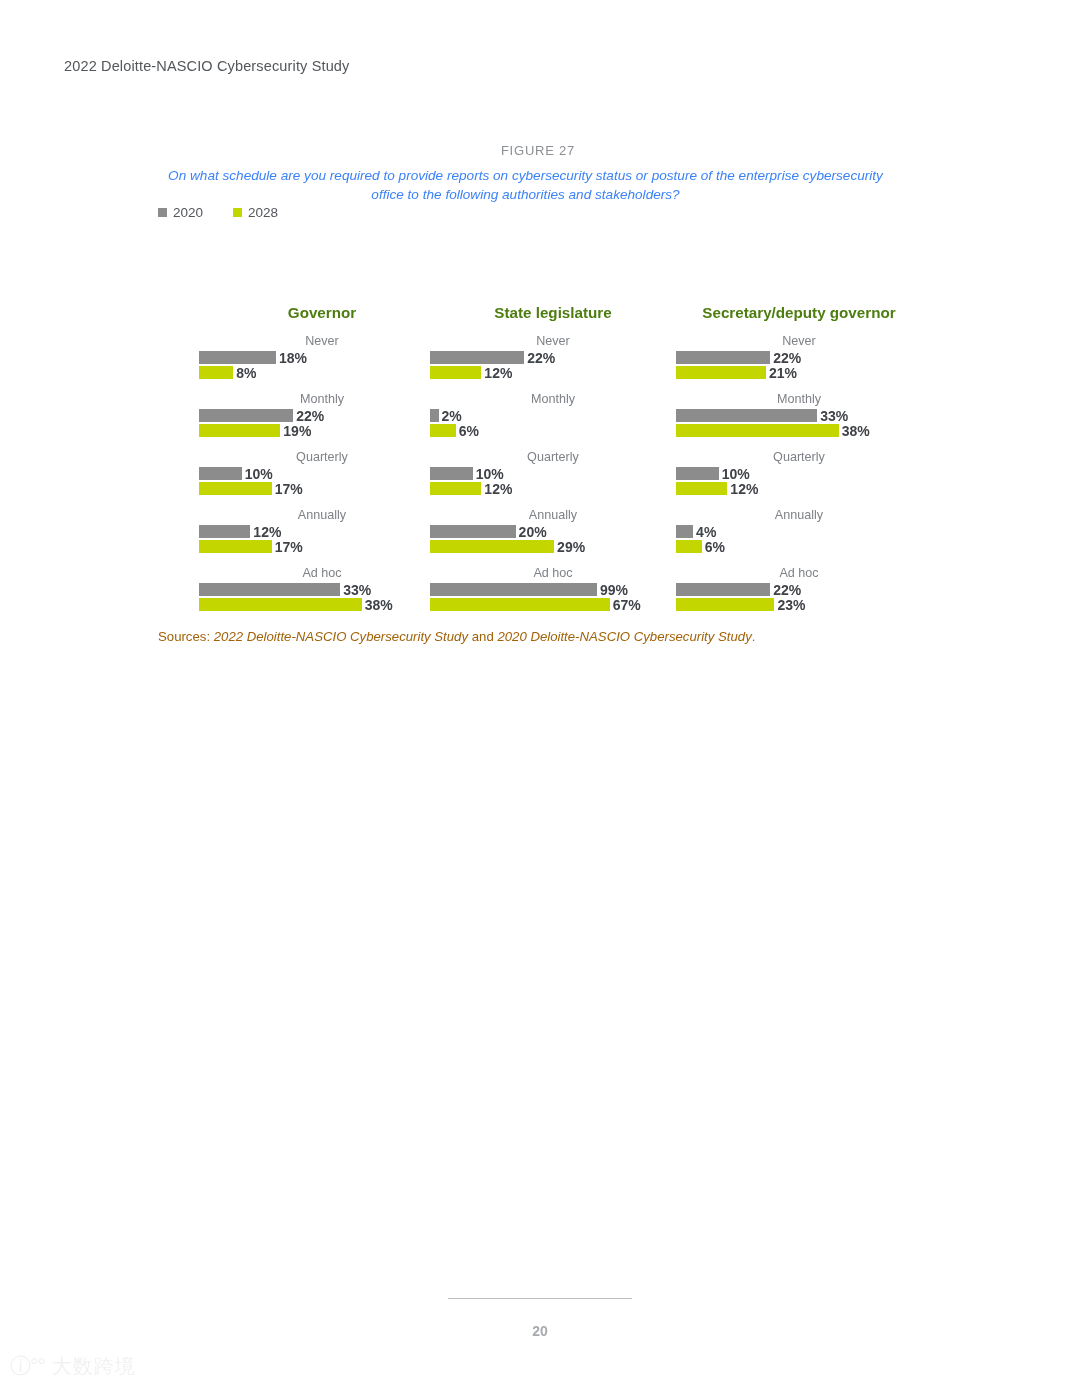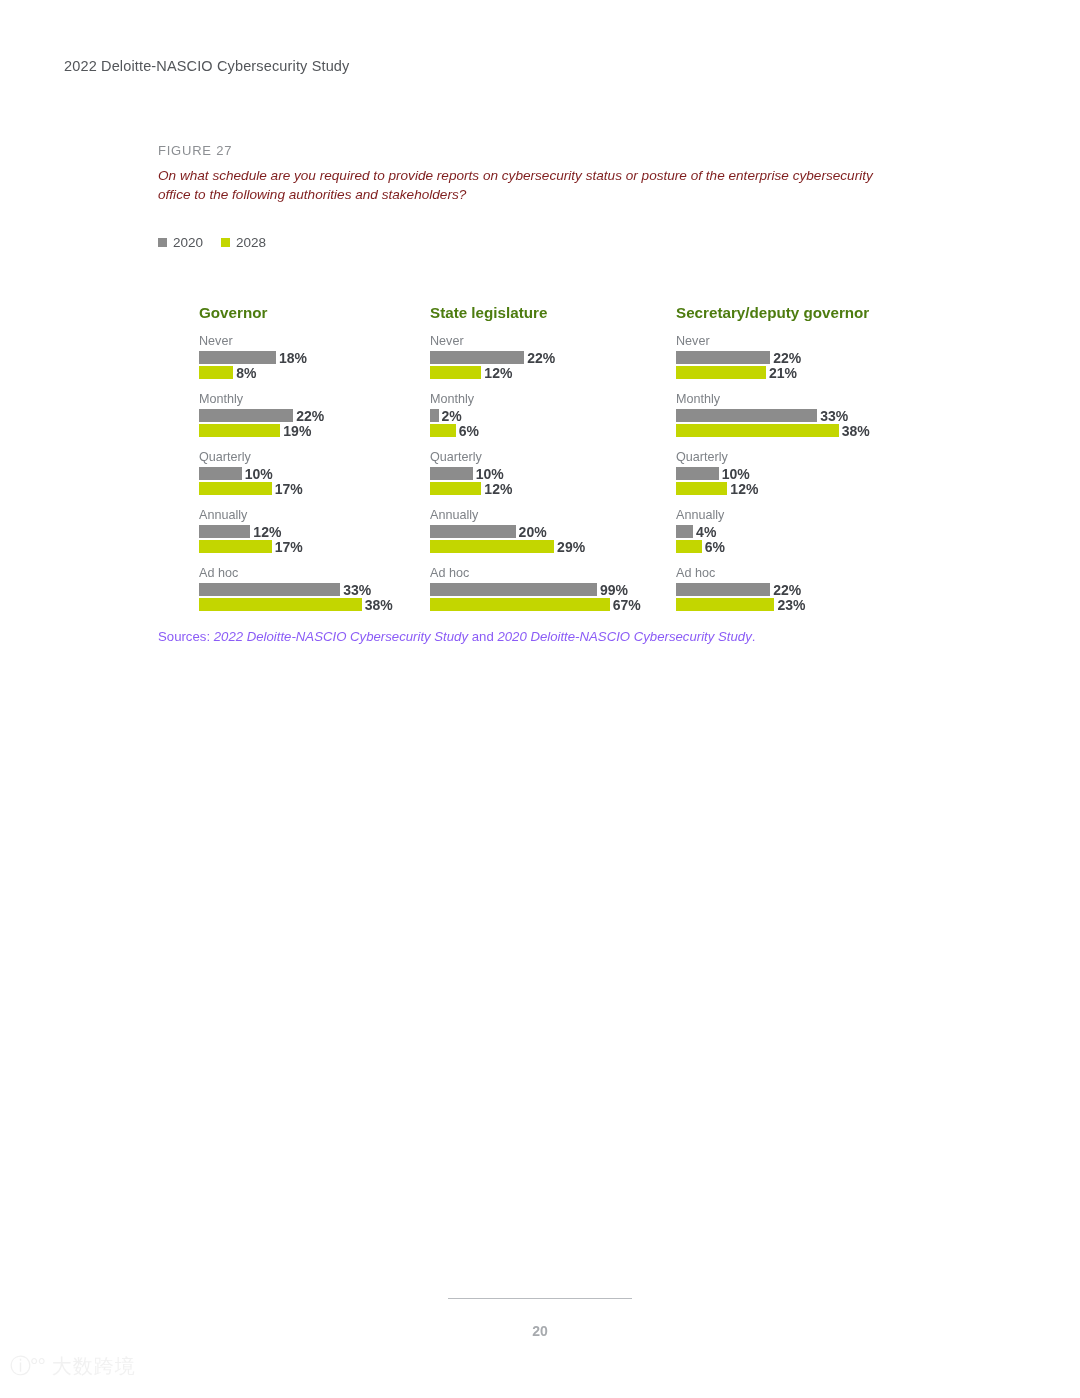--- a/index.html
+++ b/index.html
@@ -25,20 +25,21 @@
     letter-spacing: 0.01em;
     white-space: nowrap;
   }
 
   
   .figure {
     position: absolute;
     left: 158px;
     top: 143px;
     width: 760px;
+    text-align: center;
   }
 
   .figure-label {
     font-size: 13px;
     letter-spacing: 0.06em;
     color: #8c8f93;
     margin: 0 0 9px 0;
   }
 
   .figure-title {
@@ -46,32 +47,32 @@
     font-weight: bold;
     color: #2b2e34;
     line-height: 1.31;
     letter-spacing: -0.005em;
     margin: 0;
   }
 
   .figure-subtitle {
     font-size: 13.6px;
     font-style: italic;
-    color: #7f1d1d;
+    color: #3b82f6;
     line-height: 1.38;
     margin: 3px 0 0 0;
     max-width: 735px;
   }
 
   
   .legend {
     display: flex;
     align-items: center;
-    gap: 18px;
-    margin-top: 30px;
+    gap: 30px;
+    margin-top: 0;
   }
   .legend-item {
     display: flex;
     align-items: center;
     gap: 6px;
   }
   .legend-swatch {
     width: 9px;
     height: 9px;
     display: block;
@@ -142,21 +143,21 @@
     white-space: nowrap;
     line-height: 1;
   }
 
   
   .sources {
     position: absolute;
     left: 158px;
     top: 629px;
     font-size: 13.2px;
-    color: #8b5cf6;
+    color: #a16207;
     white-space: nowrap;
   }
   .sources em {
     font-style: italic;
   }
 
   
   .footer-rule {
     position: absolute;
     left: 448px;

